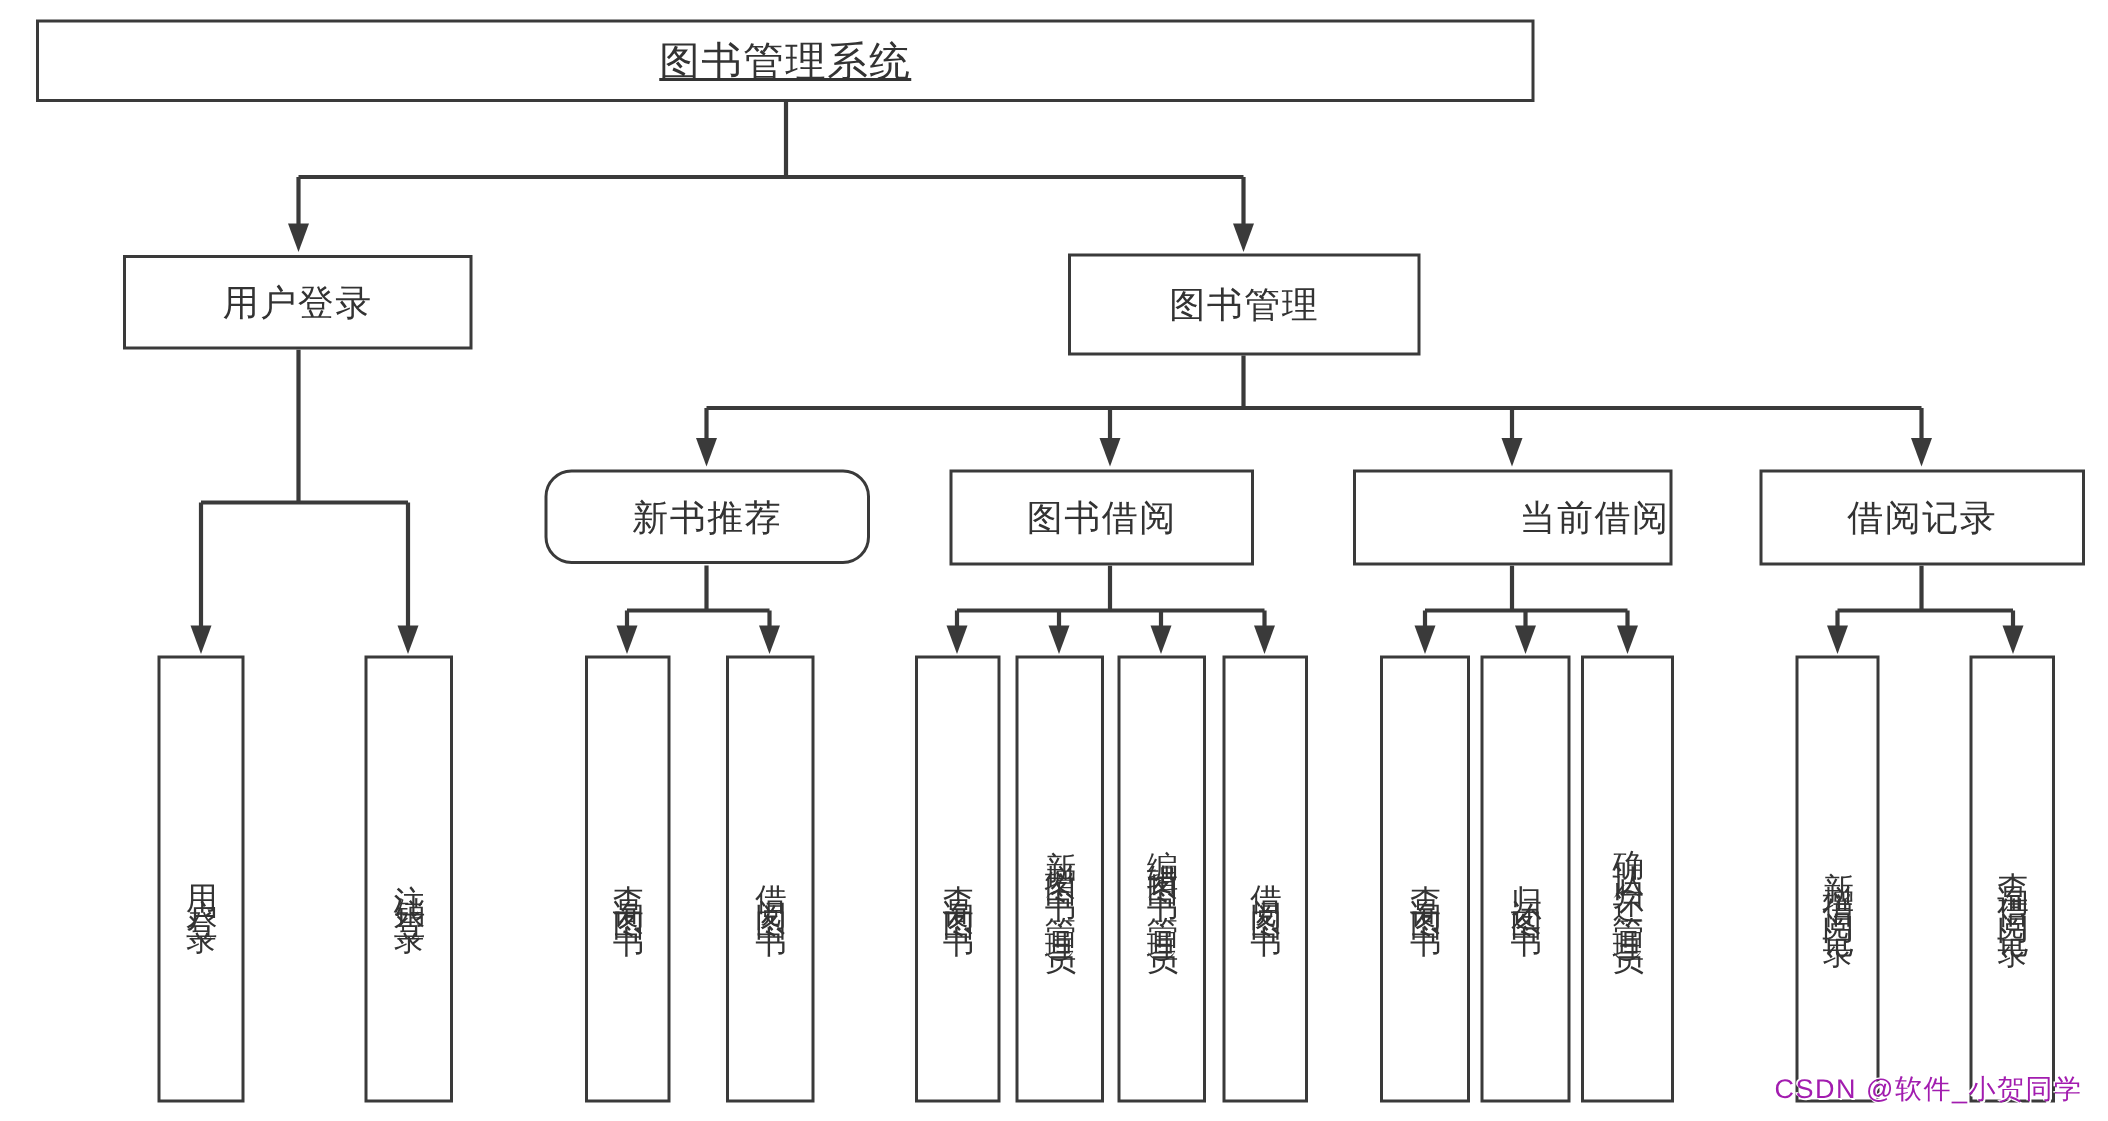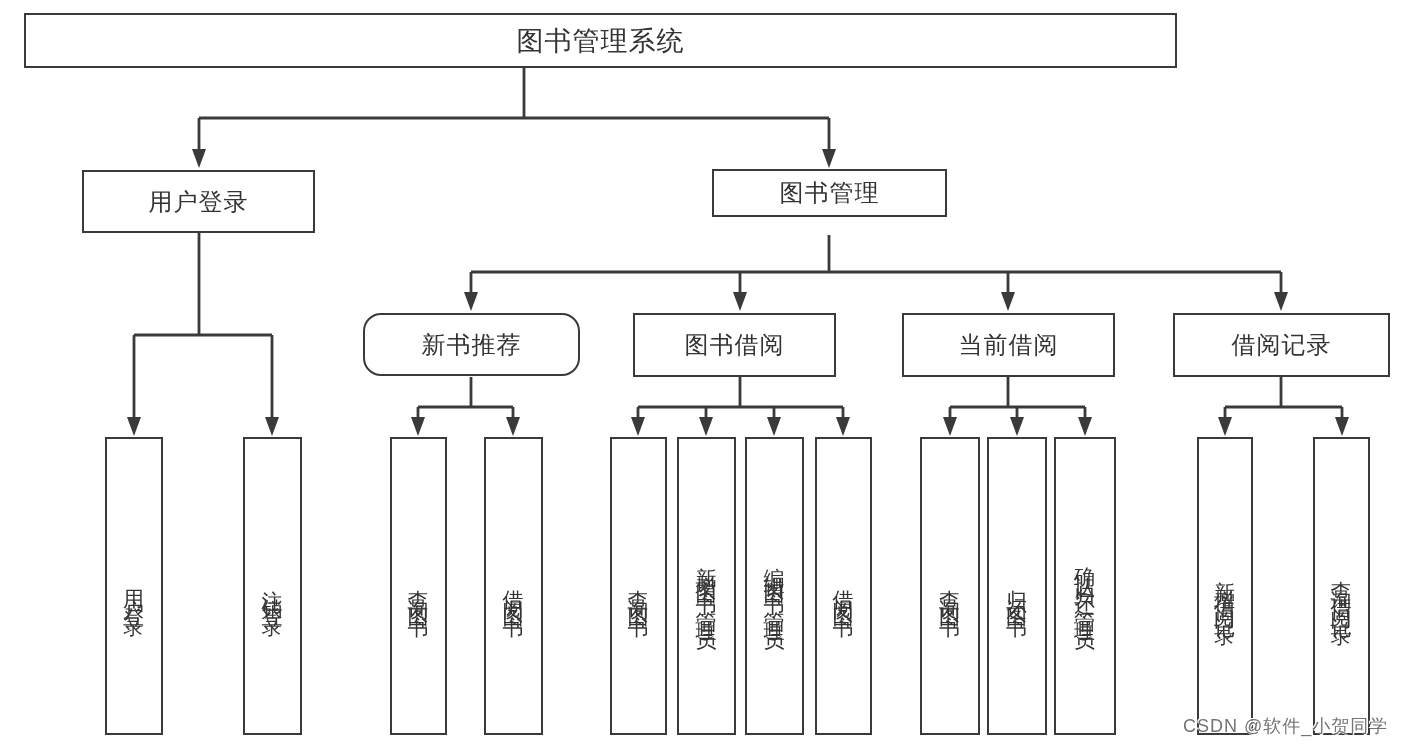--- a/index.html
+++ b/index.html
@@ -50,21 +50,21 @@
     line-height: 1;
     letter-spacing: 9px;
     margin-bottom: -9px;
     white-space: nowrap;
   }
   #watermark {
     position: absolute;
     left: 1183px;
     top: 714px;
     font-size: 18px;
-    color: #737373;
+    color: #a21caf;
     letter-spacing: 1px;
     text-shadow: 1px 1px 0 #ffffff, -1px -1px 0 #ffffff;
     z-index: 3;
     white-space: nowrap;
   }
   line, polyline { stroke: #3a3a3a; stroke-width: 2.8; fill: none; }
   polygon { fill: #3a3a3a; stroke: none; }
 </style>
 </head>
 <body>
@@ -140,38 +140,38 @@
     <g>
       <line x1="1281" y1="377" x2="1281" y2="407"></line>
       <line x1="1225" y1="407" x2="1342" y2="407"></line>
       <line x1="1225" y1="407" x2="1225" y2="419"></line>
       <polygon points="1218,417 1232,417 1225,436"></polygon>
       <line x1="1342" y1="407" x2="1342" y2="419"></line>
       <polygon points="1335,417 1349,417 1342,436"></polygon>
     </g>
   </svg>
 
-  <div class="hbox root" style="left:24px; top:13px; width:1153px; height:55px;">
+  <div class="hbox root" style="left:24px; top:13px; width:999px; height:55px;text-decoration:underline;">
     <span>图书管理系统</span>
   </div>
 
   <div class="hbox level" style="left:82px; top:170px; width:233px; height:63px;">
     <span>用户登录</span>
   </div>
-  <div class="hbox level" style="left:712px; top:169px; width:235px; height:48px;">
+  <div class="hbox level" style="left:712px; top:169px; width:235px; height:68px;">
     <span>图书管理</span>
   </div>
 
   <div class="hbox level" style="left:363px; top:313px; width:217px; height:63px;border-radius:18px;">
     <span>新书推荐</span>
   </div>
   <div class="hbox level" style="left:633px; top:313px; width:203px; height:64px;">
     <span>图书借阅</span>
   </div>
-  <div class="hbox level" style="left:902px; top:313px; width:213px; height:64px;">
+  <div class="hbox level" style="left:902px; top:313px; width:213px; height:64px;justify-content:flex-end;">
     <span>当前借阅</span>
   </div>
   <div class="hbox level" style="left:1173px; top:313px; width:217px; height:64px;">
     <span>借阅记录</span>
   </div>
 
   <div class="vbox" style="left:105px; width:58px;">
     <span>用户登录</span>
   </div>
   <div class="vbox" style="left:243px; width:59px;">

